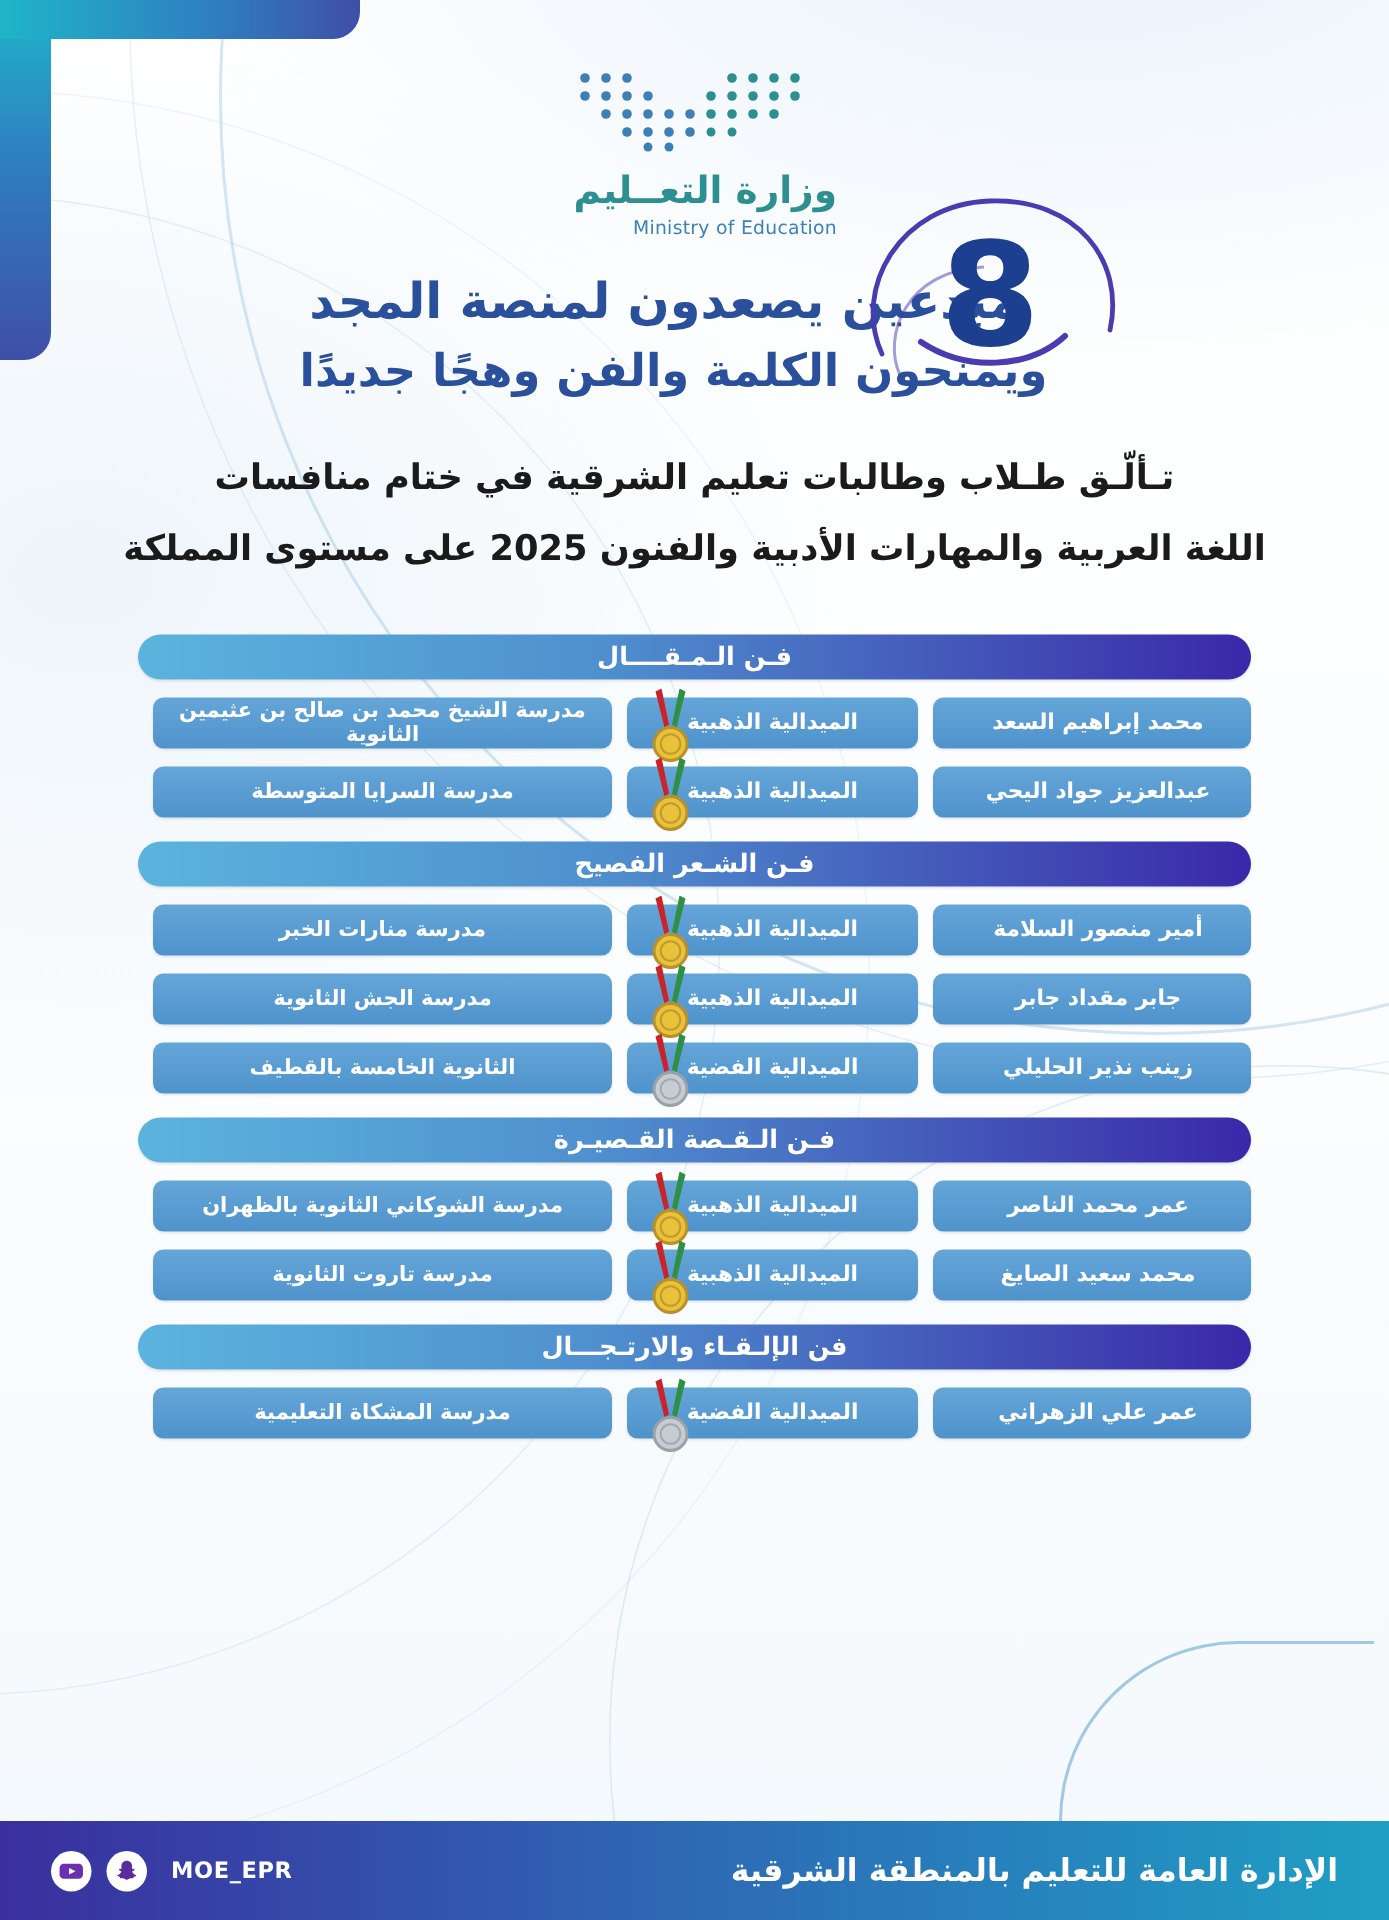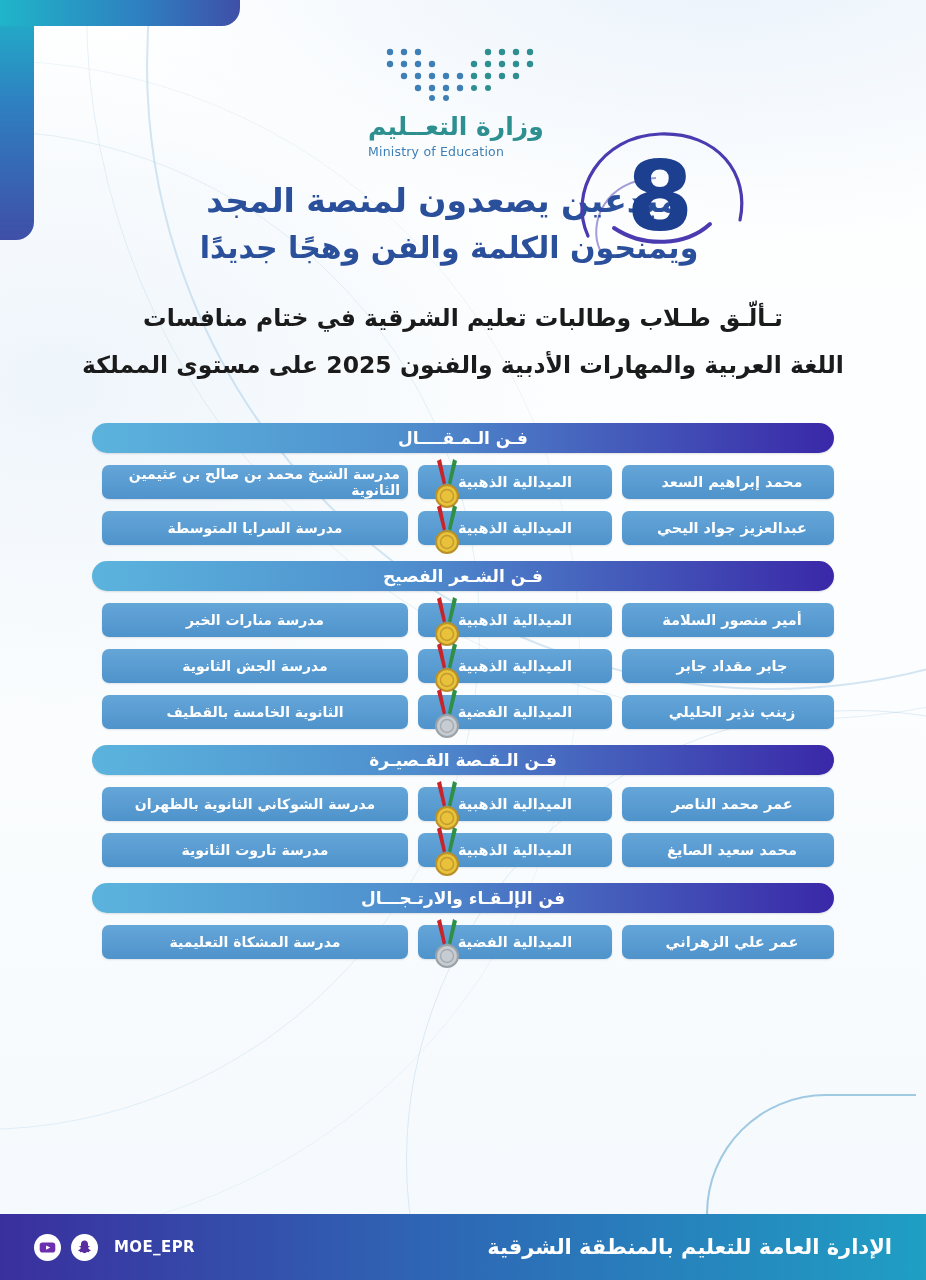--- a/index.html
+++ b/index.html
@@ -40,21 +40,21 @@
   .corner-tl2 {
     position:absolute; left:0; top:0; width:240px; height:26px; z-index:1;
     background: linear-gradient(90deg, #1fb5c9 0%, #2f7ec0 60%, #3f4fa8 100%);
     border-bottom-right-radius: 18px;
   }
 
   
   .logo-wrap {
     position: relative; z-index: 3;
     margin: 44px auto 0;
-    width: 190px; text-align: left;
+    width: 190px; text-align: right;
   }
   .logo-dots { width: 170px; height: 62px; margin: 0 auto; display:block; }
   .logo-ar {
     font-size: 25px; font-weight: 700; color: #2d8f8f; letter-spacing: 1px;
     margin-top: 6px; direction: rtl;
   }
   .logo-en { font-size: 12.5px; color: #3e7fb5; margin-top: 3px; letter-spacing: .2px; }
 
   
   .badge8 {
@@ -93,21 +93,21 @@
     box-shadow: 0 1px 2px rgba(0,0,0,.12);
   }
   .row {
     display: flex; gap: 10px; margin-top: 12px; align-items: stretch;
     justify-content: flex-start;
   }
   .cell {
     background: linear-gradient(180deg, #65a6d8 0%, #4f93cc 100%);
     color: #ffffff; border-radius: 7px;
     display: flex; align-items: center; justify-content: center;
-    font-size: 14.5px; font-weight: 700; text-align: right;
+    font-size: 14.5px; font-weight: 700; text-align: center;
     padding: 0 8px; height: 34px;
     box-shadow: 0 1px 2px rgba(0,0,0,.10);
   }
   .cell.name   { width: 212px; padding-left: 16px; }
   .cell.medal  { width: 194px; position: relative; }
   .cell.school { width: 306px; font-size: 14px; }
 
   
   .medal-ico { position: absolute; left: 14px; top: -6px; width: 30px; height: 52px; }
   .medal-ico svg { width: 100%; height: 100%; display:block; }

